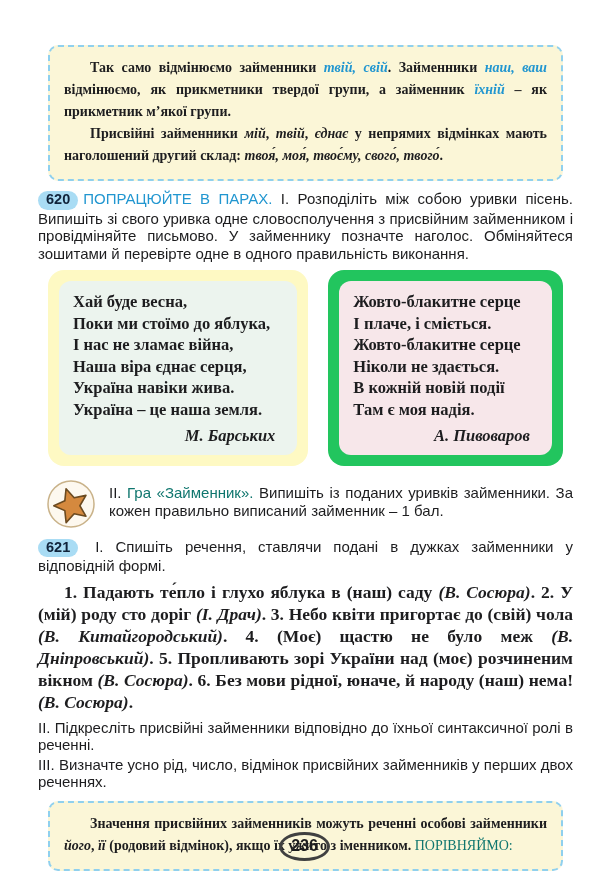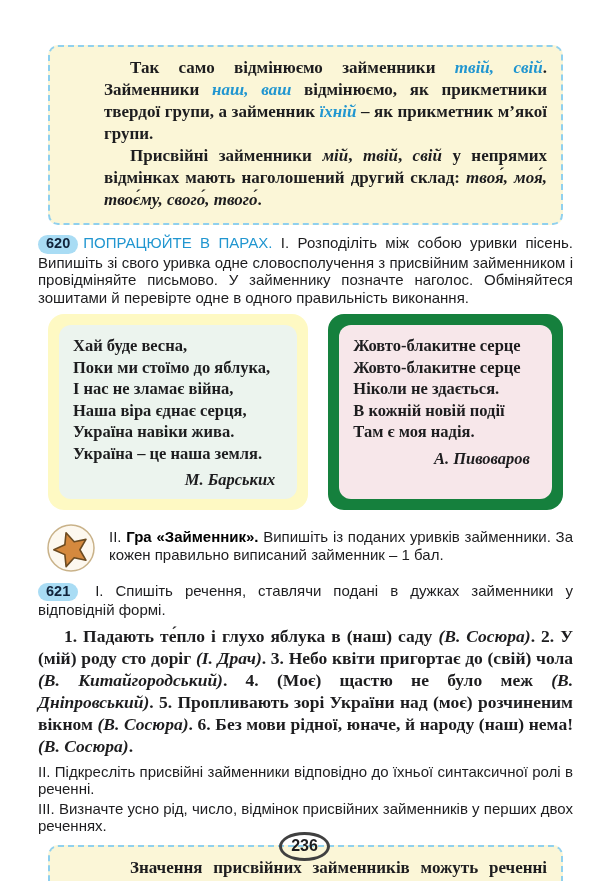--- a/index.html
+++ b/index.html
@@ -15,30 +15,29 @@
   .rule-box {
     background:#fbf6d7;
     border:2px dashed #8fd0ee;
     border-radius:10px;
     padding:10px 14px 12px 14px;
     margin:0 10px;
   }
   .rule-box p {
     font-family:"Liberation Serif", serif;
     font-weight:bold;
-    font-size:17px; line-height:22px;
+    font-size:14px; line-height:22px;
     text-align:justify;
     text-indent:26px;
-    margin-left:40px;
   }
   .blue-it { color:#2196d0; font-style:italic; }
   .it { font-style:italic; }
   .bold-it { font-style:italic; font-weight:bold; }
   .blue-caps { color:#2196d0; }
-  .blue-bold { color:#000000; font-weight:bold; }
+  .blue-bold { color:#0f766e; font-weight:normal; }
 
   
   .exercise-intro {
     font-size:15px; line-height:17.5px;
     text-align:justify;
     margin-top:9px;
   }
   .badge {
     display:inline-block;
     background:#a9dcf4; color:#10233a;
@@ -46,21 +45,21 @@
     padding:0 8px 1px 8px;
     border-radius:10px;
     margin-right:5px;
     vertical-align:baseline;
   }
 
   
   .songs-row { display:flex; gap:20px; margin:8px 10px 0 10px; }
   .song-box { border-radius:16px; padding:11px; }
   .song-box.teal { background:#fef9c3; width:263px; }
-  .song-box.pink { background:#15803d; width:237px; }
+  .song-box.pink { background:#22c55e; width:237px; }
   .song-inner {
     border-radius:12px; height:100%;
     padding:10px 8px 8px 14px;
     font-family:"Liberation Serif", serif;
     font-weight:bold; font-size:16.5px; line-height:21.5px;
   }
   .song-box.teal .song-inner { background:#ecf4ee; }
   .song-box.pink .song-inner { background:#f7e7ea; }
   .song-author { text-align:right; font-style:italic; padding:5px 14px 0 0; }
 
@@ -93,40 +92,41 @@
     font-size:16px; font-weight:bold; color:#1d1d1f;
   }
 </style>
 </head>
 <body>
 
 <div class="page">
 
   <section class="rule-box">
     <p><span>Так само відмінюємо займенники </span><span class="blue-it">твій, свій</span><span>. Займенники </span><span class="blue-it">наш, ваш</span><span> відмінюємо, як прикметники твердої групи, а займенник </span><span class="blue-it">їхній</span><span> – як прикметник м’якої групи.</span></p>
-    <p><span>Присвійні займенники </span><span class="it">мій</span><span>, </span><span class="it">твій</span><span>, </span><span class="it">свій</span><span> у непрямих відмінках мають наголошений другий склад: </span><span class="bold-it">твоя́, моя́, твоє́му, свого́, твого́</span><span>.</span></p>
+    <p><span>Присвійні займенники </span><span class="it">мій</span><span>, </span><span class="it">твій</span><span>, </span><span class="it">єднає</span><span> у непрямих відмінках мають наголошений другий склад: </span><span class="bold-it">твоя́, моя́, твоє́му, свого́, твого́</span><span>.</span></p>
   </section>
 
   <p class="exercise-intro"><span class="badge">620</span><span class="blue-caps">ПОПРАЦЮЙТЕ В ПАРАХ.</span><span> І. Розподіліть між собою уривки пісень. Випишіть зі свого уривка одне словосполучення з присвійним займенником і провідміняйте письмово. У займеннику позначте наголос. Обміняйтеся зошитами й перевірте одне в одного правильність виконання.</span></p>
 
   <div class="songs-row">
     <div class="song-box teal">
       <div class="song-inner">
         <div class="song-line">Хай буде весна,</div>
         <div class="song-line">Поки ми стоїмо до яблука,</div>
         <div class="song-line">І нас не зламає війна,</div>
         <div class="song-line">Наша віра єднає серця,</div>
         <div class="song-line">Україна навіки жива.</div>
         <div class="song-line">Україна – це наша земля.</div>
         <div class="song-author">М. Барських</div>
       </div>
     </div>
     <div class="song-box pink">
       <div class="song-inner">
         <div class="song-line">Жовто-блакитне серце</div>
+        <div class="song-line">І плаче, і сміється.</div>
         <div class="song-line">Жовто-блакитне серце</div>
         <div class="song-line">Ніколи не здається.</div>
         <div class="song-line">В кожній новій події</div>
         <div class="song-line">Там є моя надія.</div>
         <div class="song-author">А. Пивоваров</div>
       </div>
     </div>
   </div>
 
   <div class="game-row">

